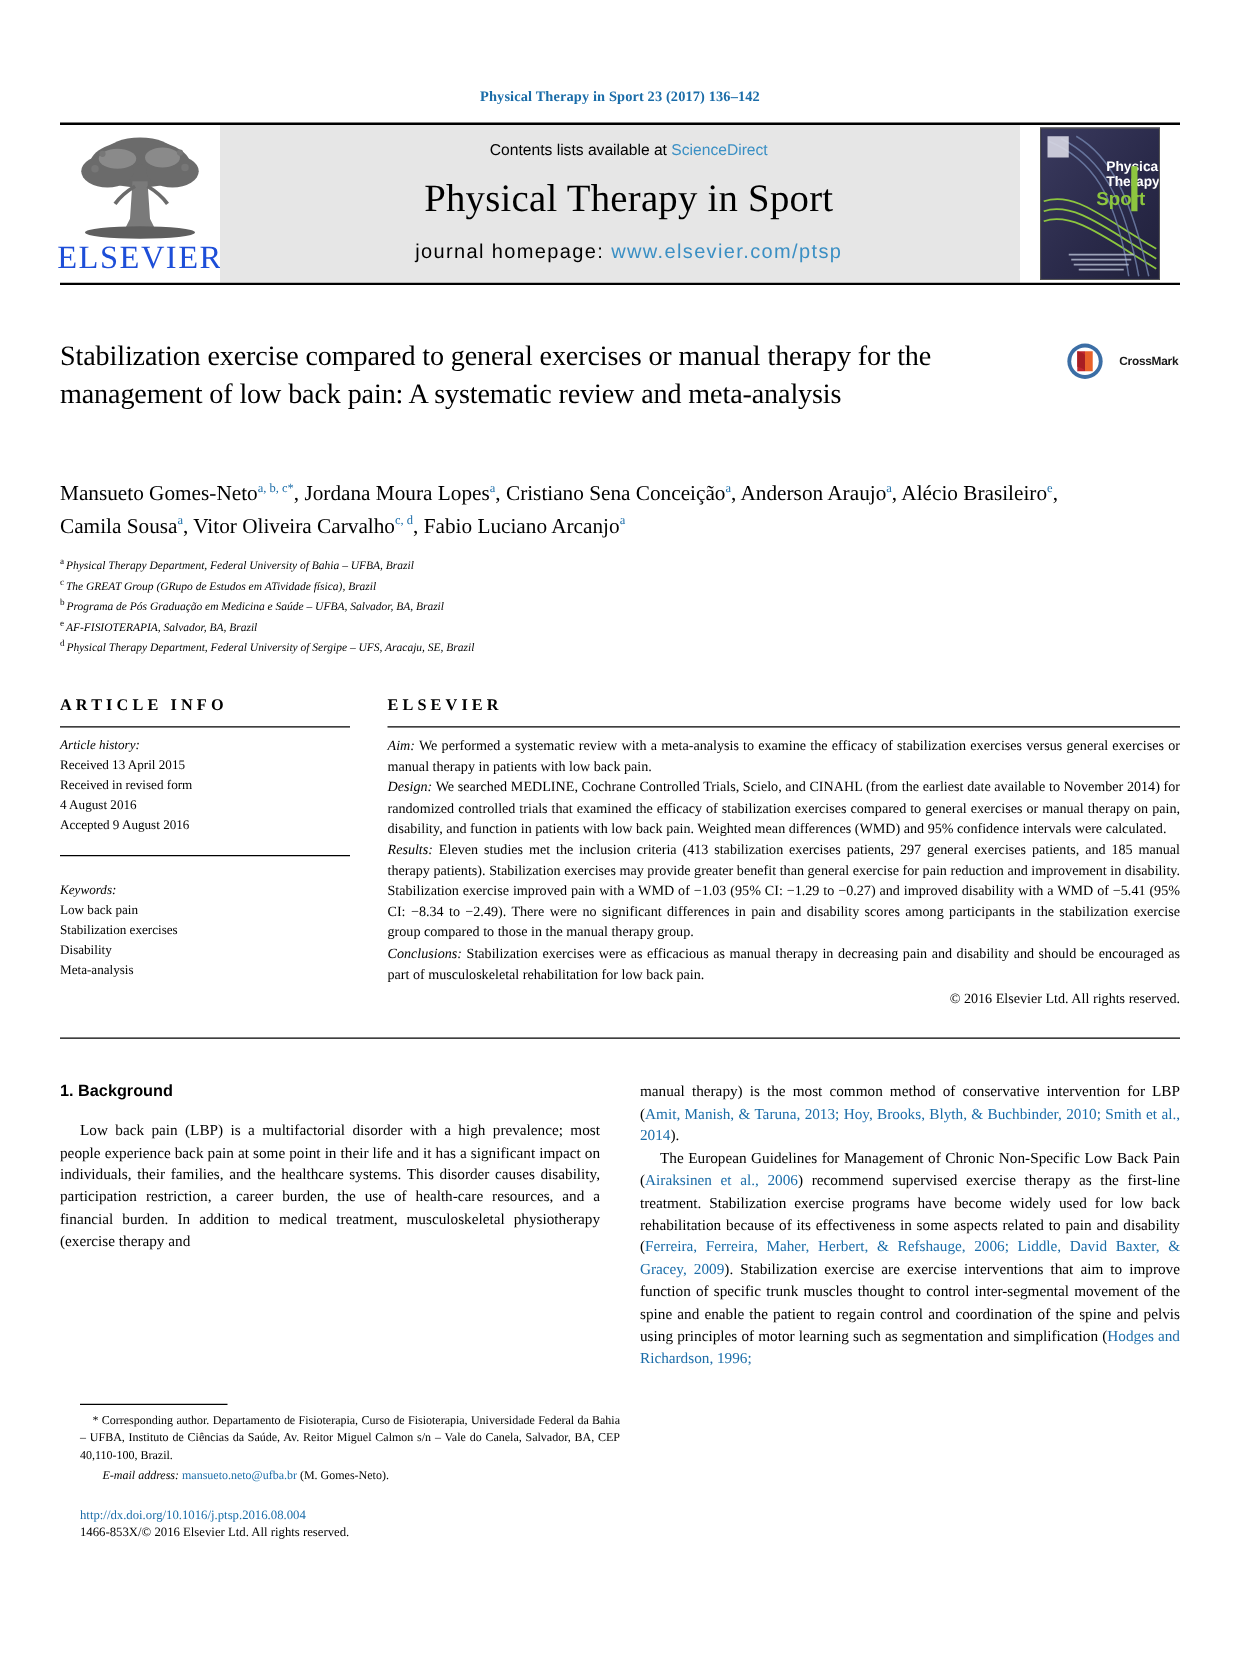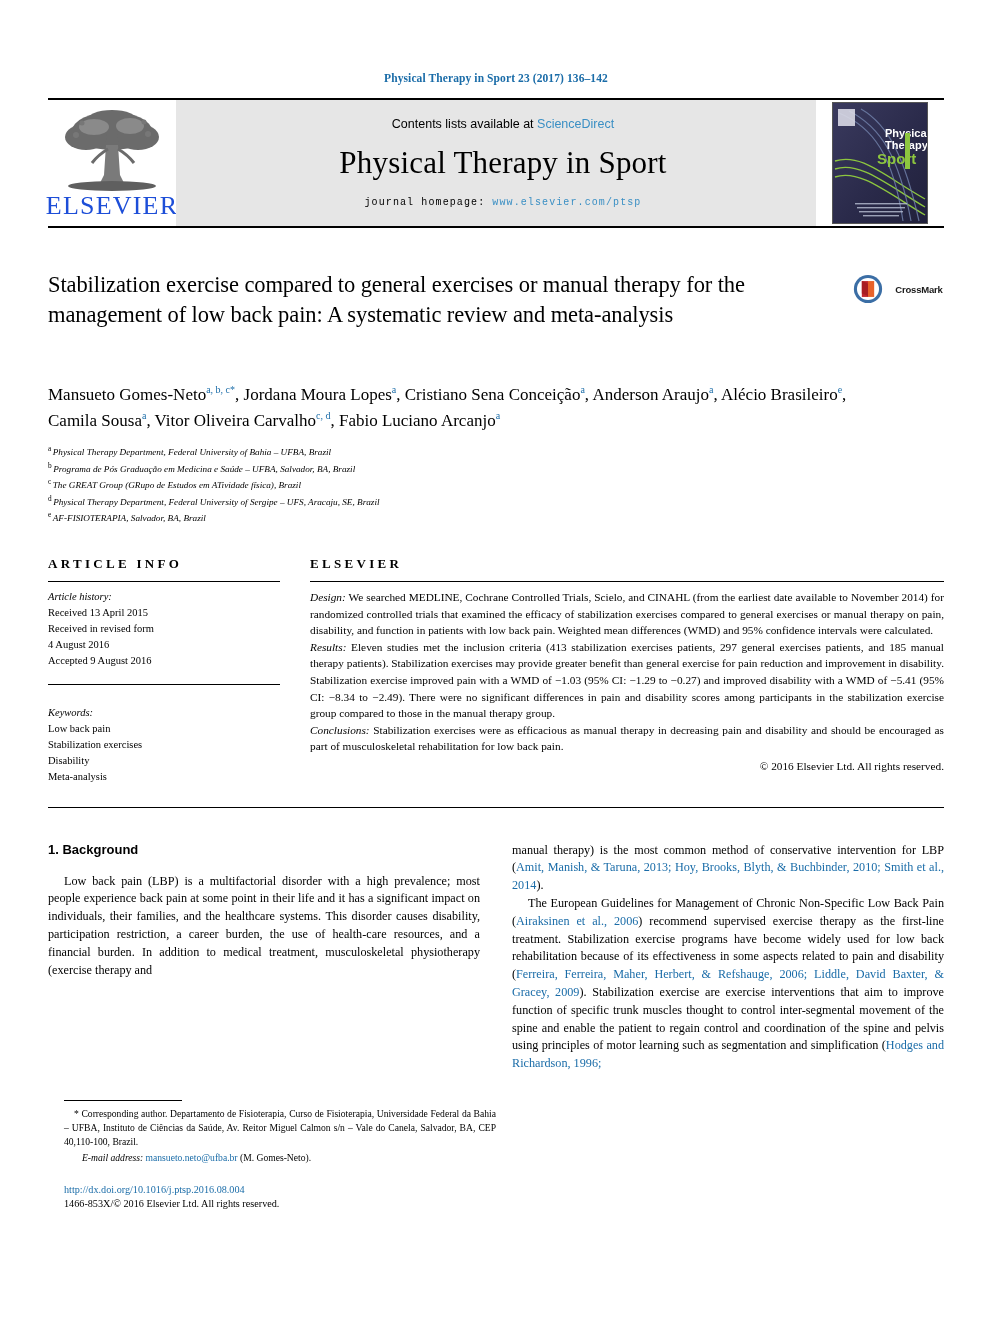--- a/index.html
+++ b/index.html
@@ -77,22 +77,22 @@
   .mast-contents .sd {
     color: #3a8fc4;
   }
   .mast-journal {
     font-family: "Liberation Serif", serif;
     font-size: 31px;
     margin: 14px 0 16px 0;
     letter-spacing: 0.2px;
   }
   .mast-home {
-    font-family: Liberation Mono, monospace;
-    font-size: 10px;
+    font-family: Liberation Sans, sans-serif;
+    font-size: 16px;
     letter-spacing: 1.1px;
   }
   .mast-home .url { color: #3a8fc4; }
   .mast-cover {
     width: 128px;
     flex: 0 0 128px;
     display: flex;
     align-items: center;
     justify-content: center;
     background: #fff;
@@ -363,24 +363,24 @@
   </div>
 
   <div class="authors">
     <span>Mansueto Gomes-Neto</span><sup>a, b, c</sup><sup class="star">*</sup><span>, Jordana Moura Lopes</span><sup>a</sup><span>, Cristiano Sena Conceição</span><sup>a</sup>,
     <span>Anderson Araujo</span><sup>a</sup><span>, Alécio Brasileiro</span><sup>e</sup><span>, Camila Sousa</span><sup>a</sup><span>, Vitor Oliveira Carvalho</span><sup>c, d</sup>,
     <span>Fabio Luciano Arcanjo</span><sup>a</sup>
   </div>
 
   <div class="affils">
     <div><span class="lab">a</span><span>Physical Therapy Department, Federal University of Bahia – UFBA, Brazil</span></div>
+    <div><span class="lab">c</span><span>The GREAT Group (GRupo de Estudos em ATividade física), Brazil</span></div>
     <div><span class="lab">b</span><span>Programa de Pós Graduação em Medicina e Saúde – UFBA, Salvador, BA, Brazil</span></div>
-    <div><span class="lab">c</span><span>The GREAT Group (GRupo de Estudos em ATividade física), Brazil</span></div>
+    <div><span class="lab">e</span><span>AF-FISIOTERAPIA, Salvador, BA, Brazil</span></div>
     <div><span class="lab">d</span><span>Physical Therapy Department, Federal University of Sergipe – UFS, Aracaju, SE, Brazil</span></div>
-    <div><span class="lab">e</span><span>AF-FISIOTERAPIA, Salvador, BA, Brazil</span></div>
   </div>
 
   <div class="infoabs">
 
     <div class="col-info">
       <div class="sec-head">ARTICLE INFO</div>
       <div class="rule-top"></div>
       <div class="info-body">
         <div class="lbl">Article history:</div>
         <div>Received 13 April 2015</div>
@@ -397,20 +397,21 @@
           <div>Disability</div>
           <div>Meta-analysis</div>
         </div>
       </div>
     </div>
 
     <div class="col-abs">
       <div class="sec-head">ELSEVIER</div>
       <div class="rule-top"></div>
       <div class="abs-body">
+        <p><span class="lbl">Aim:</span><span> We performed a systematic review with a meta-analysis to examine the efficacy of stabilization exercises versus general exercises or manual therapy in patients with low back pain.</span></p>
         <p><span class="lbl">Design:</span><span> We searched MEDLINE, Cochrane Controlled Trials, Scielo, and CINAHL (from the earliest date available to November 2014) for randomized controlled trials that examined the efficacy of stabilization exercises compared to general exercises or manual therapy on pain, disability, and function in patients with low back pain. Weighted mean differences (WMD) and 95% confidence intervals were calculated.</span></p>
         <p><span class="lbl">Results:</span><span> Eleven studies met the inclusion criteria (413 stabilization exercises patients, 297 general exercises patients, and 185 manual therapy patients). Stabilization exercises may provide greater benefit than general exercise for pain reduction and improvement in disability. Stabilization exercise improved pain with a WMD of −1.03 (95% CI: −1.29 to −0.27) and improved disability with a WMD of −5.41 (95% CI: −8.34 to −2.49). There were no significant differences in pain and disability scores among participants in the stabilization exercise group compared to those in the manual therapy group.</span></p>
         <p><span class="lbl">Conclusions:</span><span> Stabilization exercises were as efficacious as manual therapy in decreasing pain and disability and should be encouraged as part of musculoskeletal rehabilitation for low back pain.</span></p>
         <div class="copyline">© 2016 Elsevier Ltd. All rights reserved.</div>
       </div>
     </div>
   </div>
 
   <div class="big-rule"></div>
 

